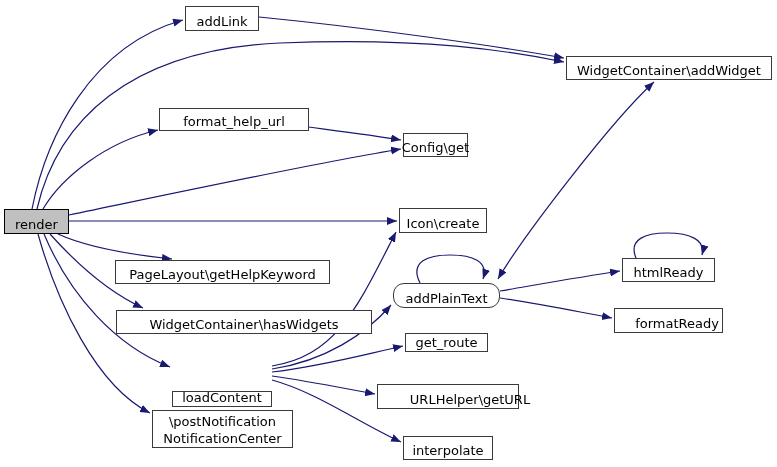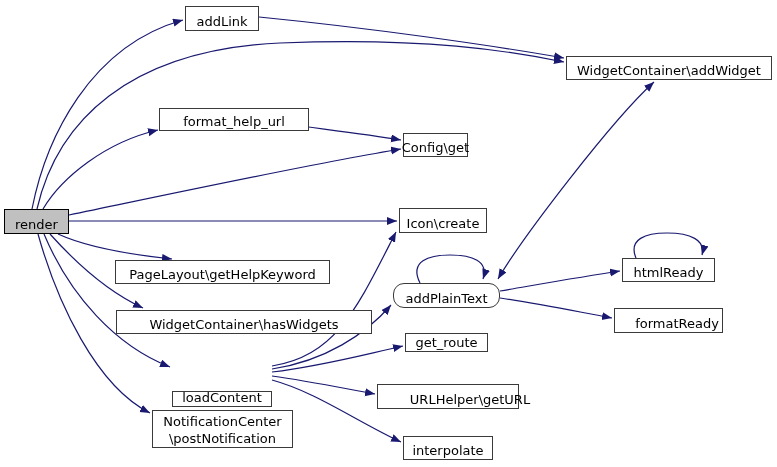--- a/index.html
+++ b/index.html
@@ -86,22 +86,22 @@
       <div class="node" style="left: 115px; top: 260px; width: 215px; height: 24px;">
         <span>PageLayout\getHelpKeyword</span>
       </div>
       <div class="node" style="left: 116px; top: 310px; width: 256px; height: 24px;">
         <span>WidgetContainer\hasWidgets</span>
       </div>
       <div class="node" style="left: 172px; top: 361px; width: 100px; height: 16px; margin-top: 30px;">
         <span>loadContent</span>
       </div>
       <div class="node" style="left: 152px; top: 410px; width: 141px; height: 38px;">
+        <span>\postNotification</span>
         <span>NotificationCenter</span>
-        <span>\postNotification</span>
       </div>
       <div class="node" style="left: 393px; top: 283px; width: 107px; height: 25px; border-radius: 11px;">
         <span>addPlainText</span>
       </div>
       <div class="node" style="left: 622px; top: 258px; width: 93px; height: 24px;">
         <span>htmlReady</span>
       </div>
       <div class="node" style="left: 614px; top: 308px; width: 109px; height: 25px; padding-left: 17px;">
         <span>formatReady</span>
       </div>

